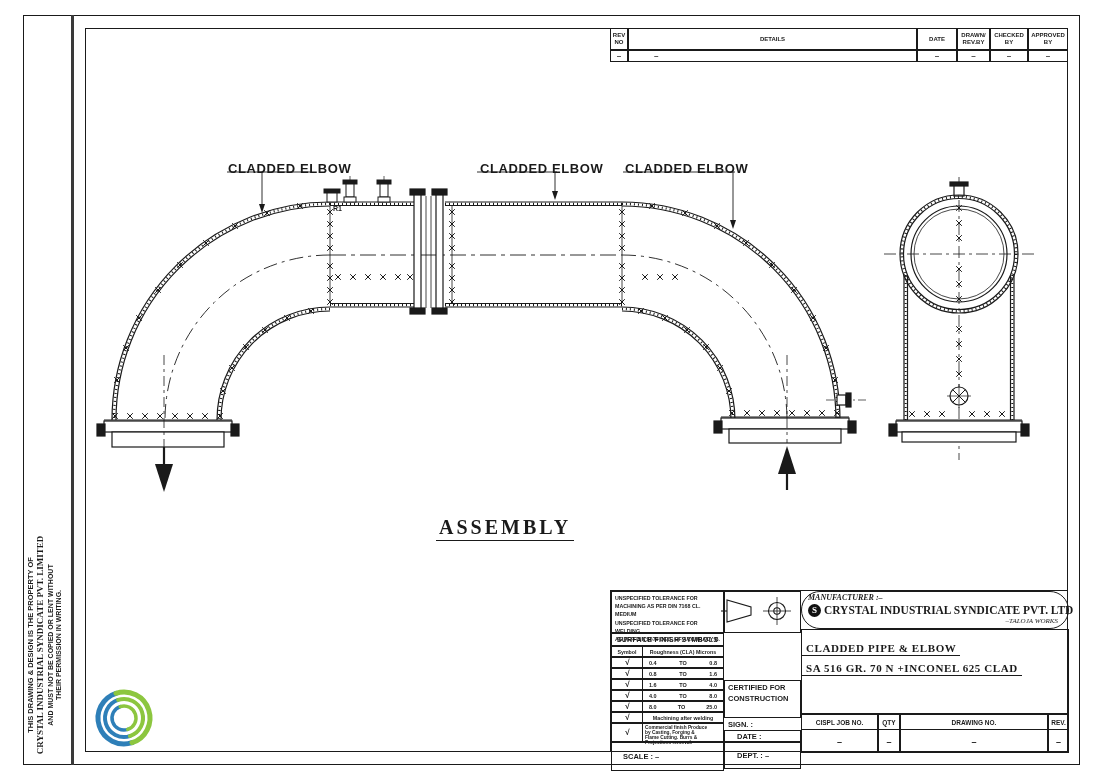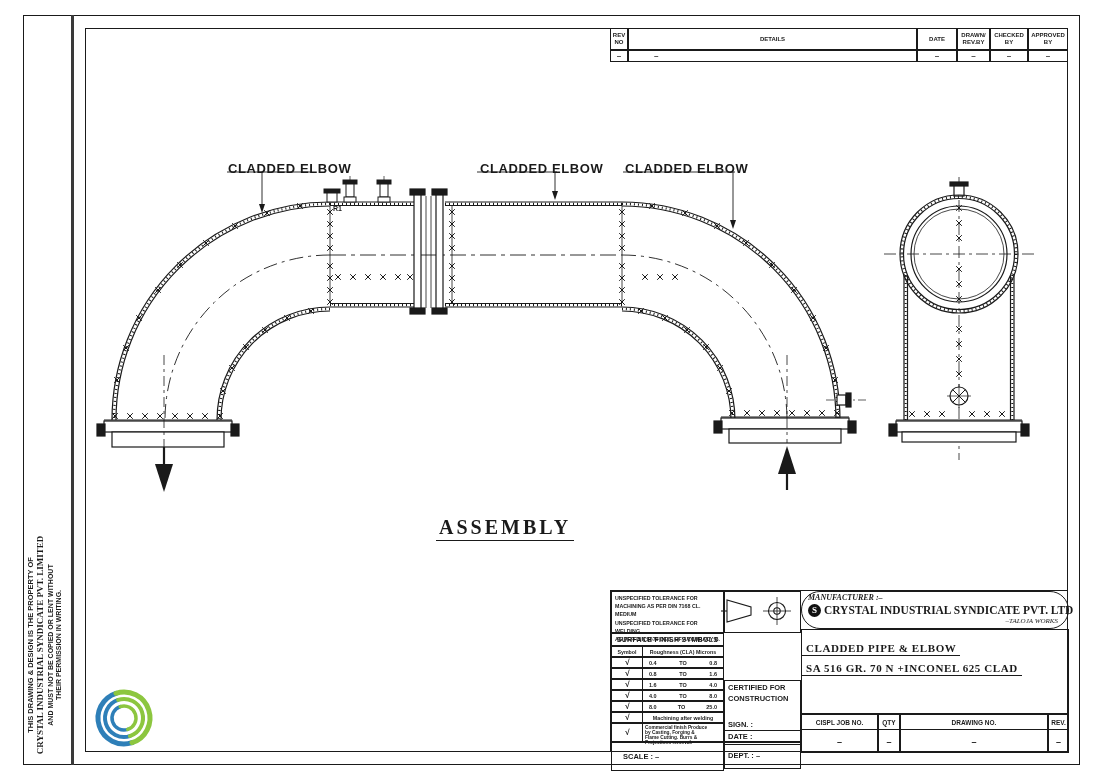--- a/index.html
+++ b/index.html
@@ -39,24 +39,24 @@
   .sfs-row .vals{flex:1;display:flex;align-items:center;padding:0 6px 0 6px;justify-content:space-between;}
   .sym-g{font-size:8px;font-weight:bold;font-style:italic;}
   .mach{font-size:5.3px;}
   .comm{left:0;top:132px;width:113px;height:19px;display:flex;font-size:4.8px;font-weight:bold;}
   .comm .txt{flex:1;line-height:1.05;padding:1px 0 0 2px;}
   .scale{left:0;top:151px;width:113px;height:29px;font-size:7.5px;font-weight:bold;
     display:flex;align-items:center;padding-left:11px;}
   .proj{left:113px;top:0;width:77px;height:42px;}
   .stage{left:113px;top:42px;width:77px;height:47px;font-size:7.5px;font-weight:bold;
     line-height:1.4;padding:2px 0 0 3px;}
-  .cert{left:113px;top:89px;width:77px;height:65px;font-size:7.5px;font-weight:bold;
+  .cert{left:113px;top:89px;width:77px;height:38px;font-size:7.5px;font-weight:bold;
     line-height:1.4;padding:2px 0 0 3px;}
   .drow{left:113px;width:77px;font-size:7.5px;font-weight:bold;display:flex;
-    align-items:center;padding-left:3px;}
+    align-items:center;padding-left:12px;}
   .manuf{left:190px;top:0;width:268px;height:38px;padding:1px 0 0 6px;border-radius:19px;}
   .man-lbl{font-family:"Liberation Serif",serif;font-weight:bold;font-style:italic;font-size:8px;}
   .man-row{display:flex;align-items:center;gap:3px;margin-top:0px;}
   .man-logo{width:13px;height:13px;border-radius:50%;background:#111;color:#fff;
     display:flex;align-items:center;justify-content:center;font-size:9px;font-weight:bold;
     font-family:"Liberation Serif",serif;flex:0 0 13px;}
   .man-name{font-family:"Liberation Serif",serif;font-weight:bold;font-size:13px;
     white-space:nowrap;transform:scaleX(0.88);transform-origin:left center;}
   .man-works{font-family:"Liberation Serif",serif;font-weight:normal;font-style:italic;
     font-size:7px;text-align:right;padding-right:10px;margin-top:-1px;}

